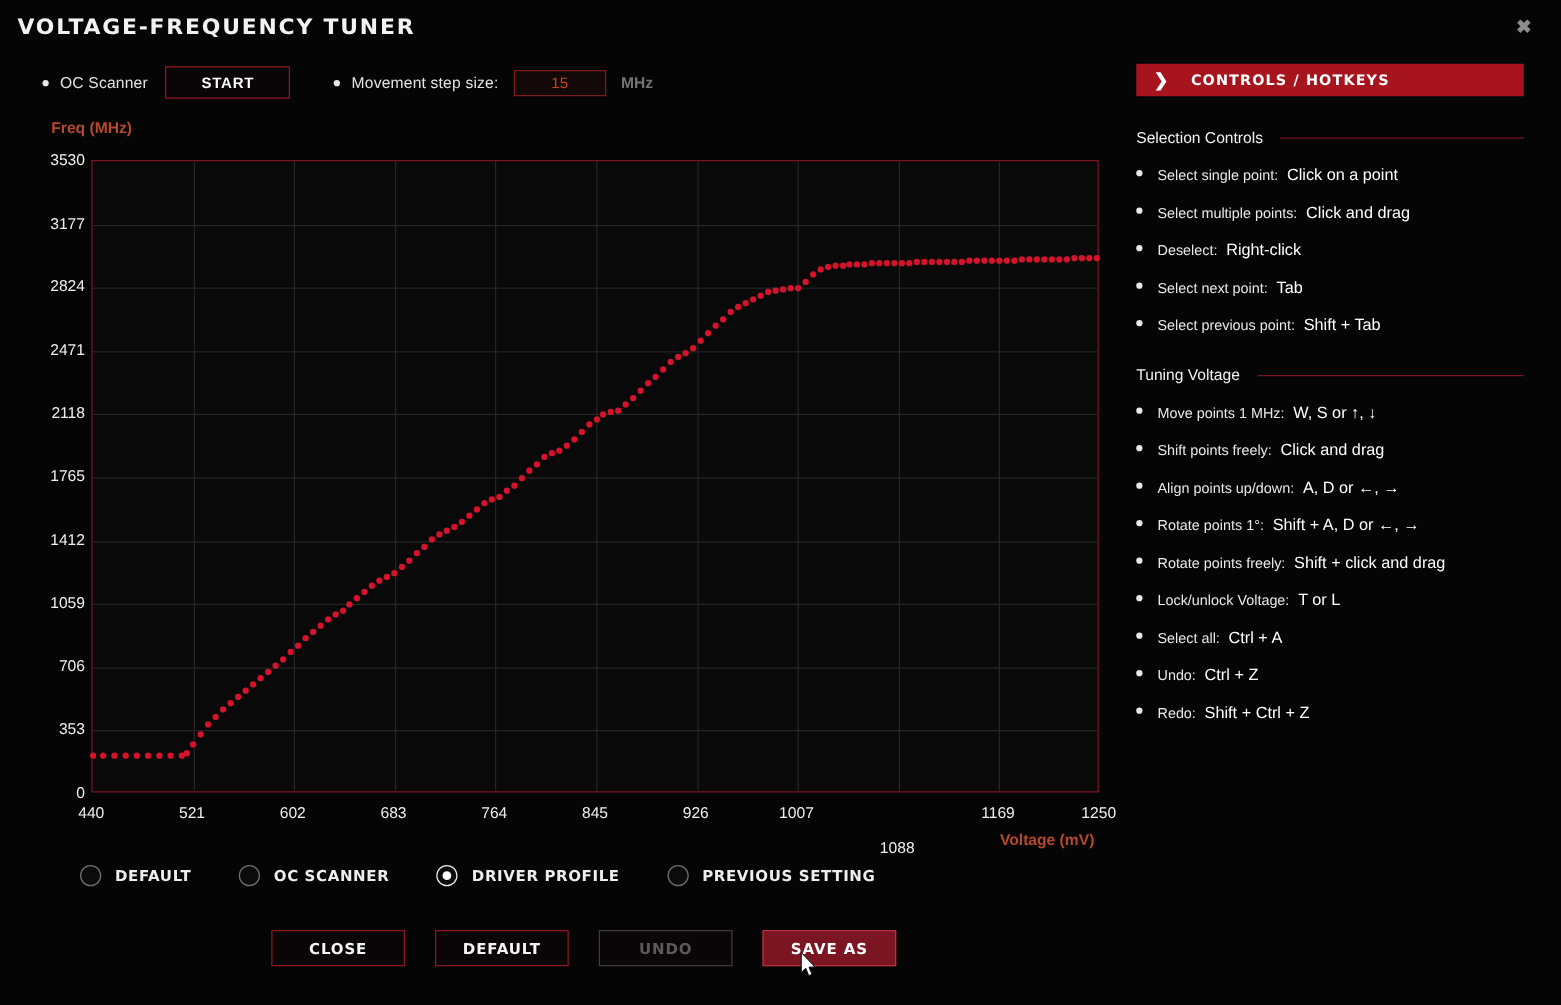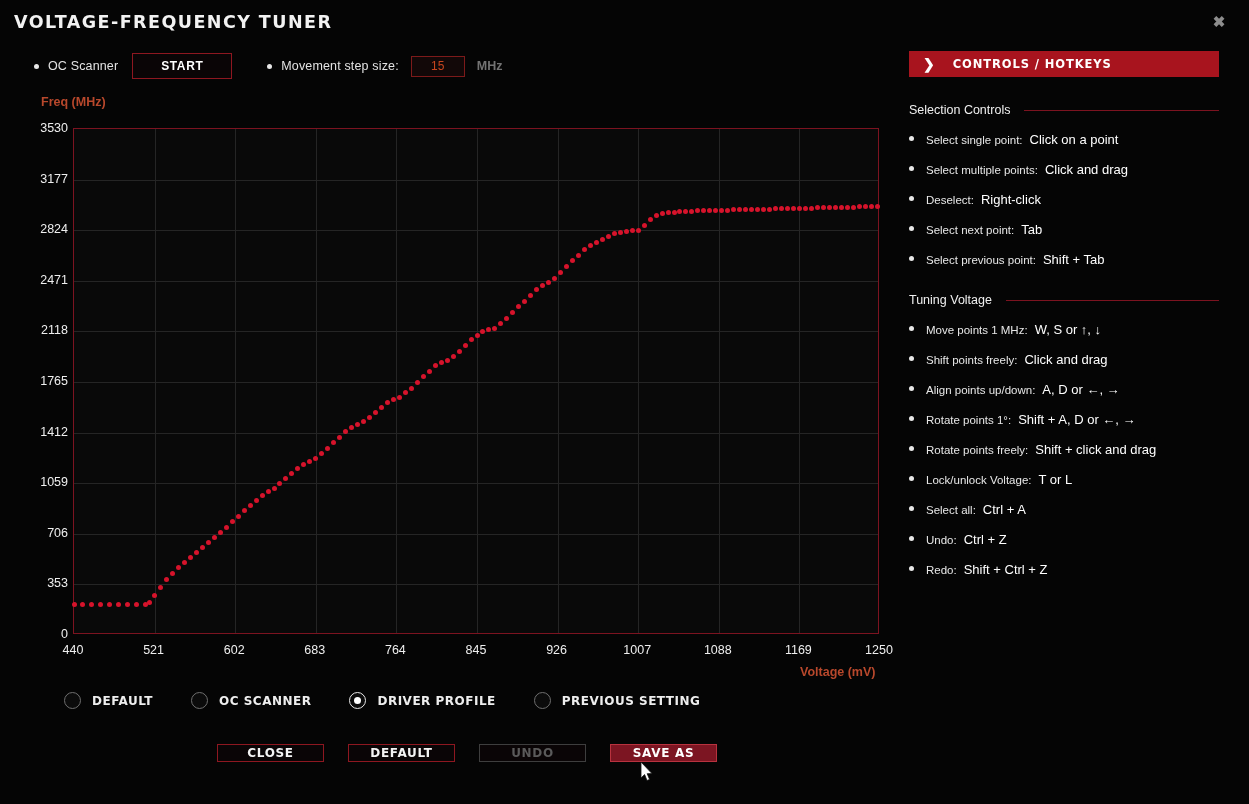--- a/index.html
+++ b/index.html
@@ -30,21 +30,21 @@
   .bullet { width: 5px; height: 5px; border-radius: 50%; background: #e8e8e8; margin-right: 9px; }
   .toplabel { color: #e3e3e3; font-size: 12.5px; letter-spacing: .15px; }
   .start-btn {
     width: 100px; height: 26px; margin-left: 14px;
     border: 1px solid #8e1720; background: #0a0506;
     color: #fff; font-size: 12px; font-weight: bold; letter-spacing: .6px;
     display: flex; align-items: center; justify-content: center; cursor: pointer;
   }
   .step-group { display: flex; align-items: center; margin-left: 35px; }
   .step-input {
-    width: 54px; height: 21px; margin-left: 12px;
+    width: 74px; height: 21px; margin-left: 12px;
     border: 1px solid #7d1a1a; background: #120808;
     color: #c8461f; font-size: 12px; text-align: center;
     display: flex; align-items: center; justify-content: center; cursor: text;
   }
   .step-unit { color: #737373; font-size: 12.5px; font-weight: bold; margin-left: 12px; }
 
   
   .y-axis-title {
     position: absolute; left: 41px; top: 95px;
     color: #b8482c; font-size: 12.5px; font-weight: bold;
@@ -85,21 +85,21 @@
   .radio-dot { width: 7px; height: 7px; border-radius: 50%; background: transparent; }
   .radio-outer.on .radio-dot { background: #fff; }
   .radio-label {
     margin-left: 11px; color: #eee; font-size: 12px; font-weight: bold;
     letter-spacing: .5px; font-family: "DejaVu Sans", sans-serif;
   }
 
   
   .btn-row { position: absolute; left: 217px; top: 744px; display: flex; }
   .btn {
-    width: 107px; height: 18px; margin-right: 24px;
+    width: 107px; height: 29px; margin-right: 24px;
     display: flex; align-items: center; justify-content: center;
     font-size: 12px; font-weight: bold; letter-spacing: .7px;
     font-family: "DejaVu Sans", sans-serif; cursor: pointer;
     border: 1px solid #8e1720; background: #0a0506; color: #f4f4f4;
   }
   .btn.disabled { border-color: #3e3e3e; color: #5a5a5a; cursor: default; }
   .btn.primary { background: #7c1522; border-color: #b8323e; color: #fff; }
 
   
   .panel { position: absolute; left: 909px; top: 51px; width: 310px; }
@@ -163,21 +163,21 @@
     </div>
   <div class="xtick-wrap" id="xticks">
       <div class="xtick" style="left: 0px;">440</div>
       <div class="xtick" style="left: 80.6px;">521</div>
       <div class="xtick" style="left: 161.2px;">602</div>
       <div class="xtick" style="left: 241.8px;">683</div>
       <div class="xtick" style="left: 322.4px;">764</div>
       <div class="xtick" style="left: 403px;">845</div>
       <div class="xtick" style="left: 483.6px;">926</div>
       <div class="xtick" style="left: 564.2px;">1007</div>
-      <div class="xtick" style="left: 644.8px;">1088</div>
+      <div class="xtick" style="left: 644.8px; margin-top: 28px;">1088</div>
       <div class="xtick" style="left: 725.4px;">1169</div>
       <div class="xtick" style="left: 806px;">1250</div>
     </div>
   <div class="plot" id="plot">
       <div class="grid-h" style="top: 455.4px;"></div>
       <div class="grid-h" style="top: 404.8px;"></div>
       <div class="grid-h" style="top: 354.2px;"></div>
       <div class="grid-h" style="top: 303.6px;"></div>
       <div class="grid-h" style="top: 253px;"></div>
       <div class="grid-h" style="top: 202.4px;"></div>

